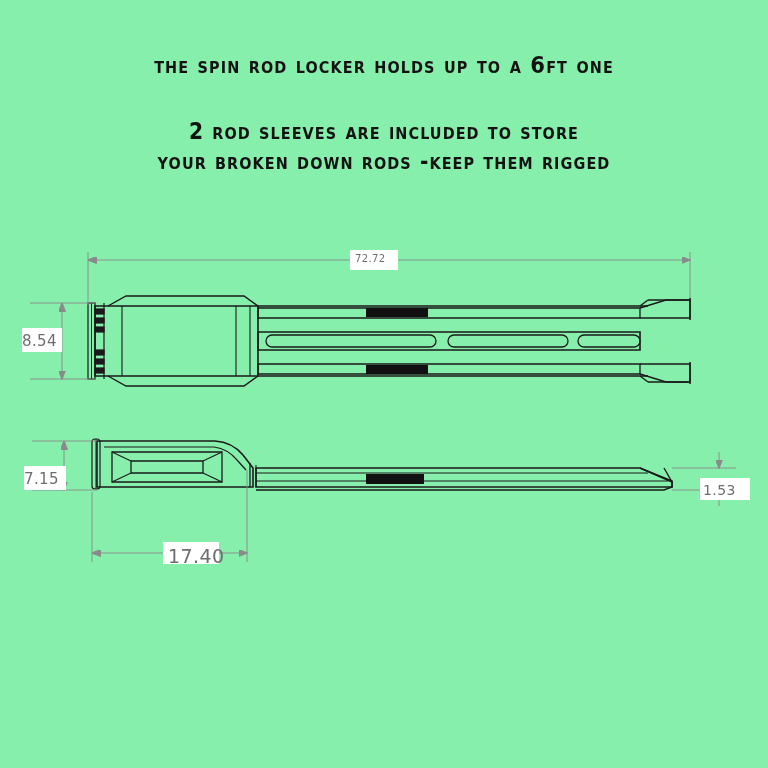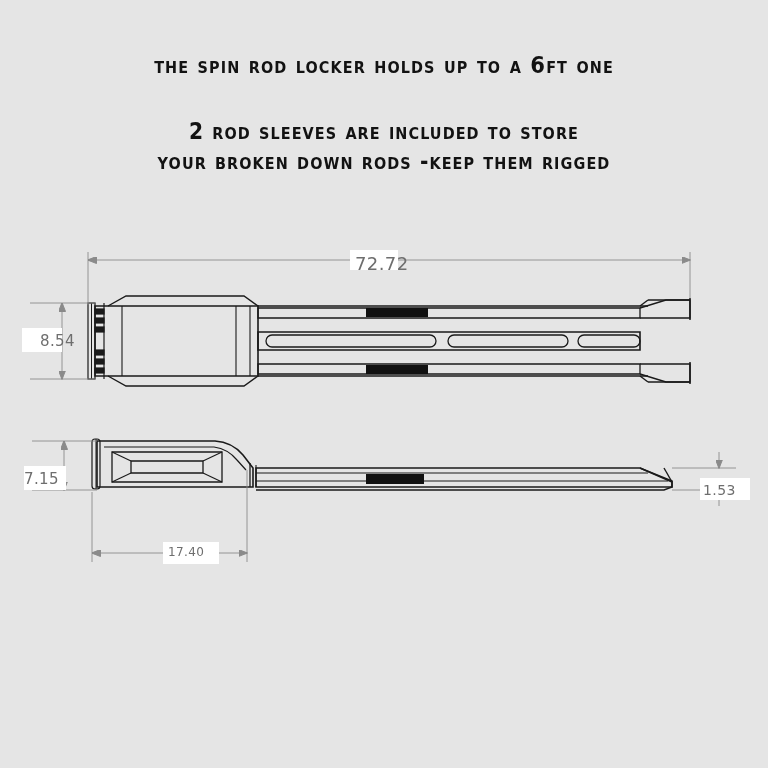--- a/index.html
+++ b/index.html
@@ -4,21 +4,21 @@
 <style>
   html, body {
     margin: 0;
     padding: 0;
     background: #ffffff;
   }
   #page {
     position: relative;
     width: 768px;
     height: 768px;
-    background: #e5e5e5;
+    background: #86efac;
     overflow: hidden;
     font-family: "DejaVu Sans", sans-serif;
     text-decoration: underline;
   }
 
   
   .copy-block {
     position: absolute;
     left: 0;
     width: 768px;
@@ -50,24 +50,24 @@
   }
 
   
   .dim-text {
     position: absolute;
     font-family: "DejaVu Sans", sans-serif;
     color: #6e6e6e;
     white-space: nowrap;
     letter-spacing: 0.4px;
   }
-  #dim-7272 { left: 355px; top: 253px; font-size: 18px; }
-  #dim-854  { left: 22px;  top: 332px; font-size: 15px; margin-left: 18px; }
+  #dim-7272 { left: 355px; top: 253px; font-size: 10px; }
+  #dim-854  { left: 22px;  top: 332px; font-size: 15px; }
   #dim-715  { left: 24px;  top: 470px; font-size: 15px; }
-  #dim-1740 { left: 168px; top: 545px; font-size: 12px; }
+  #dim-1740 { left: 168px; top: 545px; font-size: 19px; }
   #dim-352  { left: 703px; top: 482px; font-size: 14px; }
 
   
   .dim-mask {
     position: absolute;
     background: #ffffff;
   }
 </style>
 </head>
 <body>

